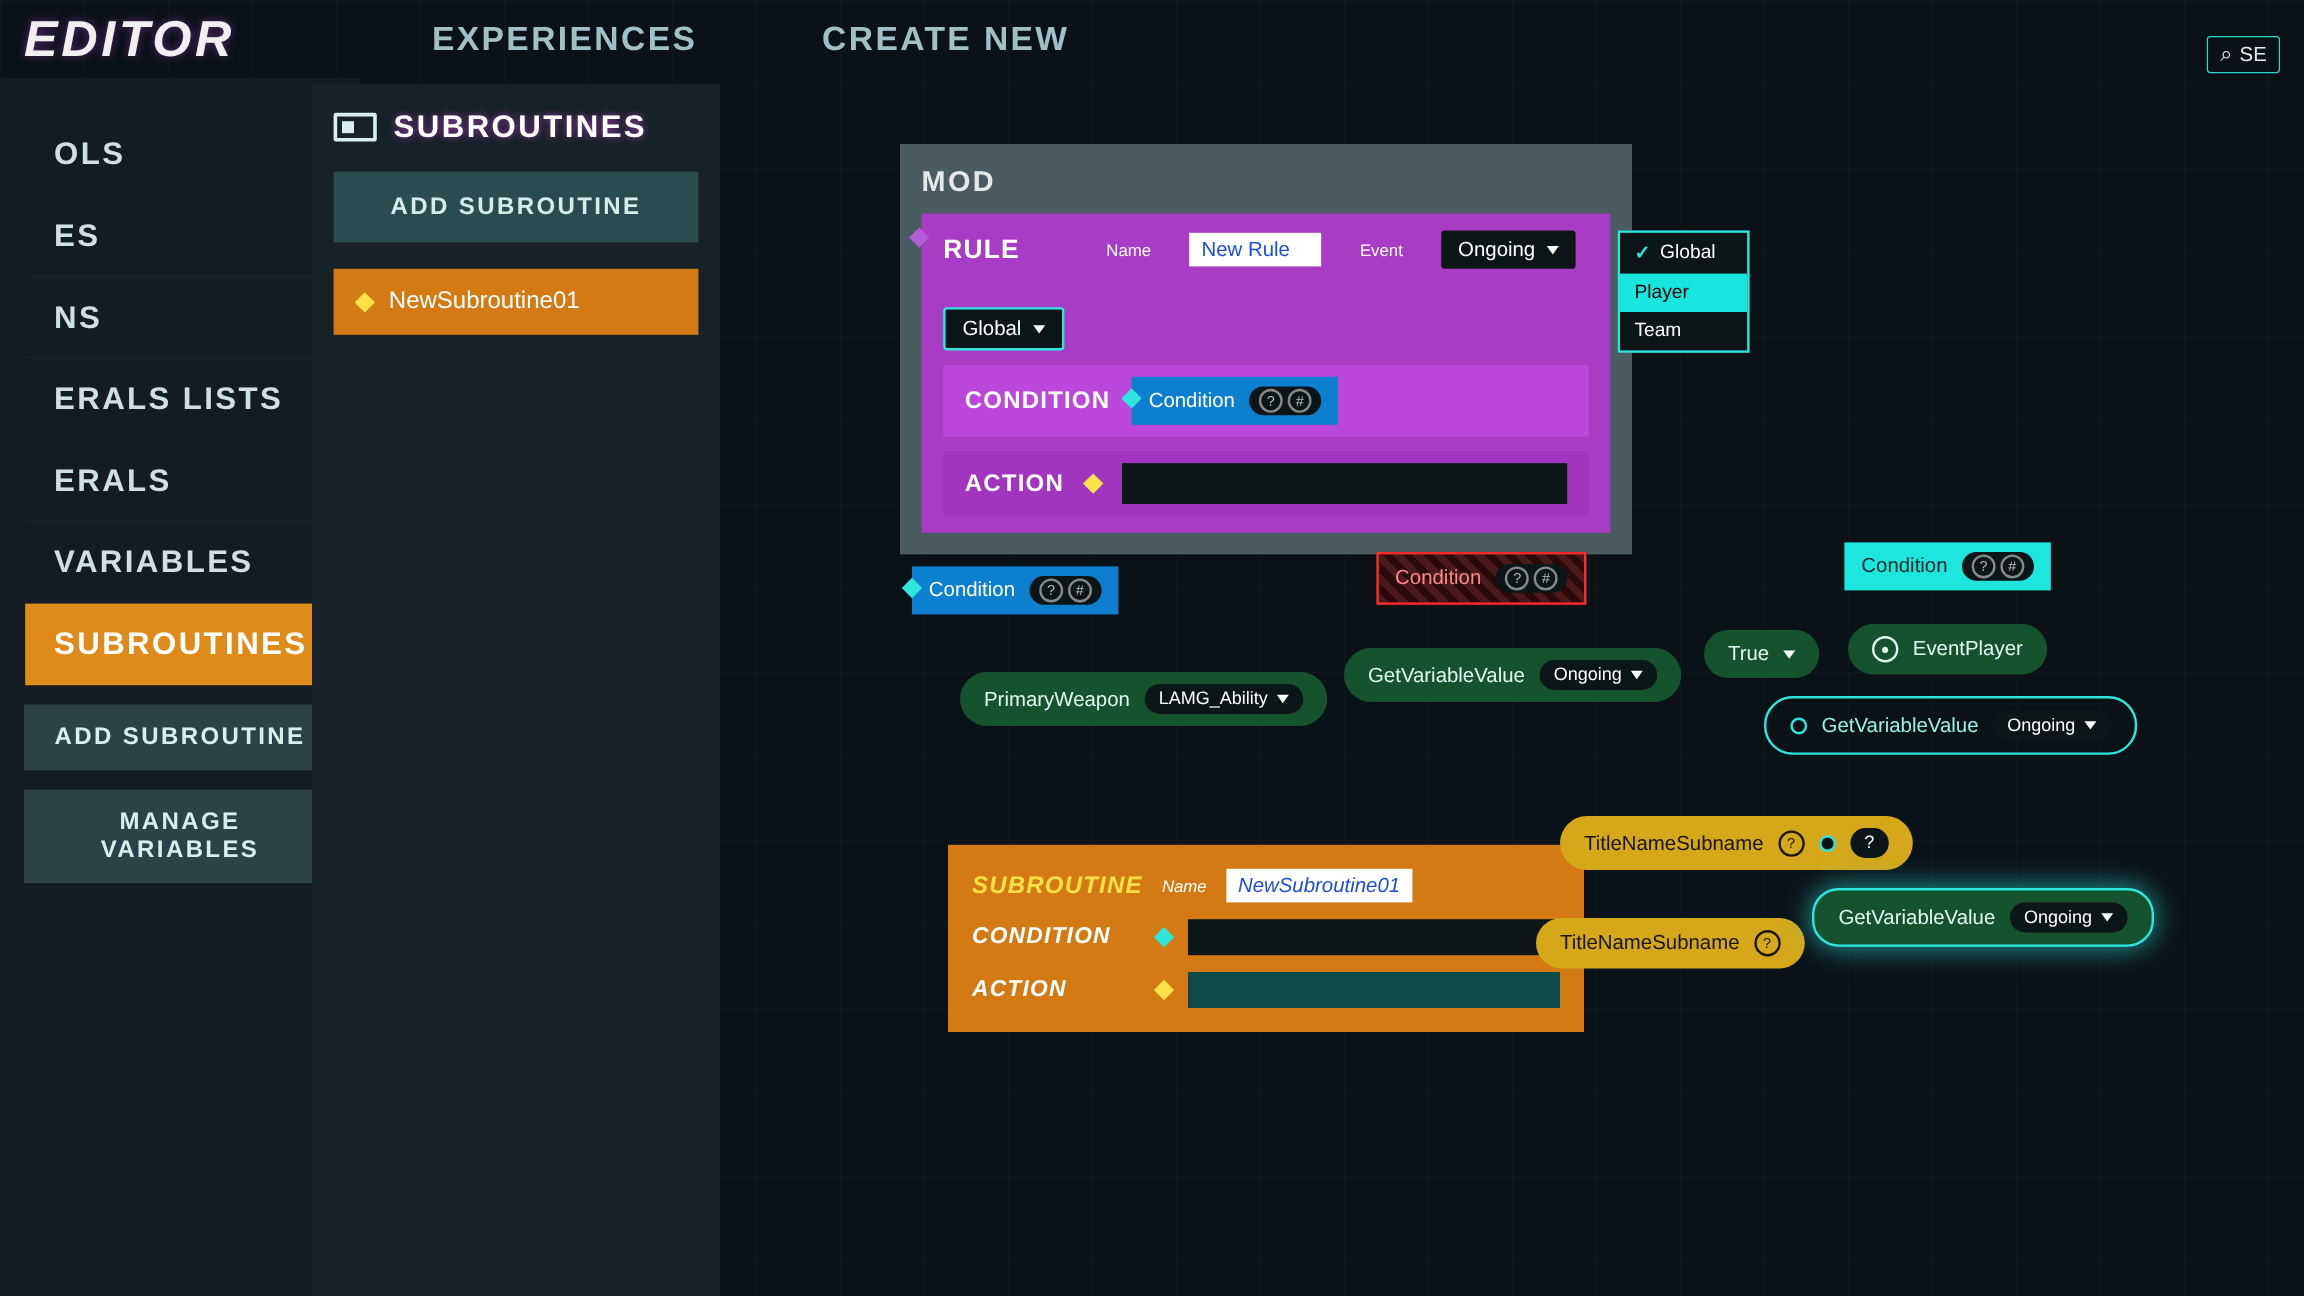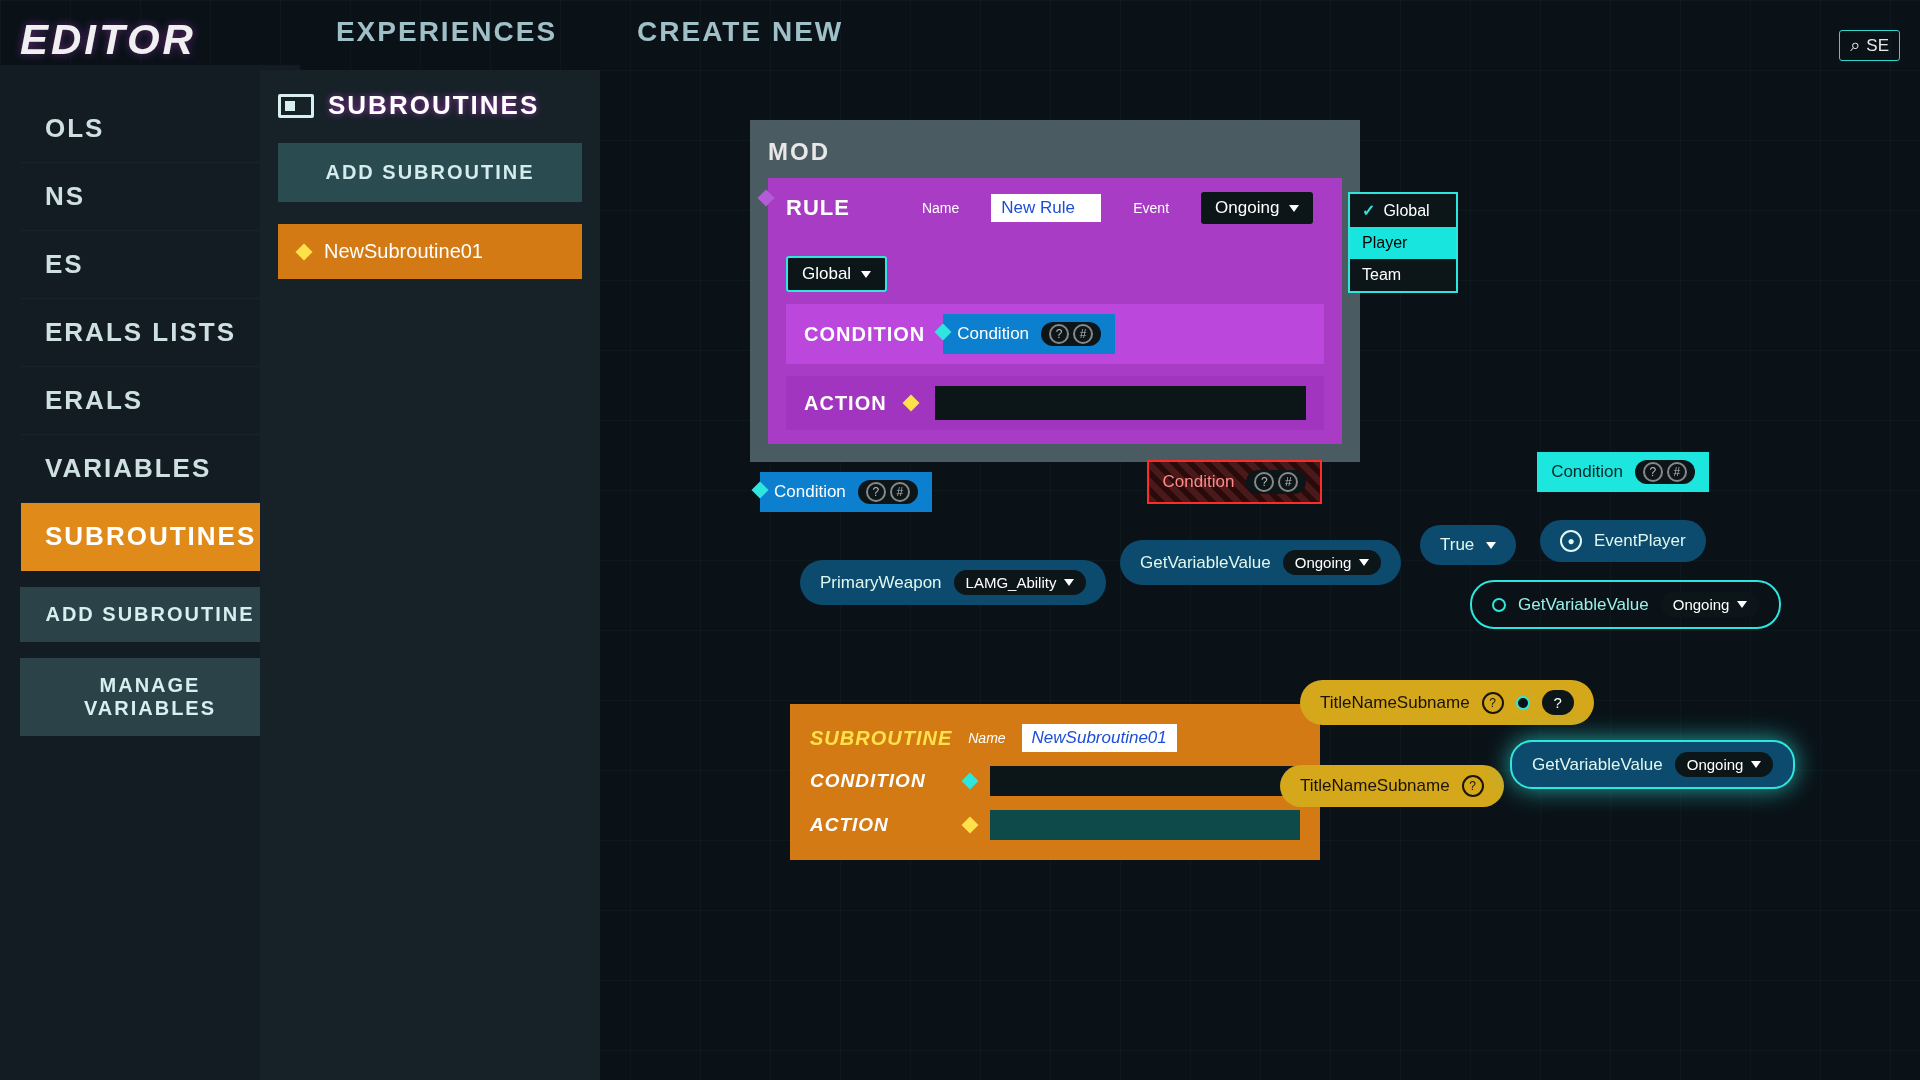--- a/index.html
+++ b/index.html
@@ -16,21 +16,21 @@
   position: absolute; inset: 0;
   background-image: linear-gradient(rgba(60,90,100,0.08) 1px, transparent 1px),
                     linear-gradient(90deg, rgba(60,90,100,0.08) 1px, transparent 1px);
   background-size: 70px 70px;
 }
 .perspective-wrap {
   position: absolute; inset: 0;
 }
 .topbar {
   position: absolute; top: 0; left: 0; right: 0; height: 65px;
-  display: flex; align-items: flex-start; padding: 16px 20px;
+  display: flex; align-items: center; padding: 0 20px; gap: 24px;
 }
 .app-title {
   font-size: 42px; font-weight: 900; letter-spacing: 3px;
   color: #f0f0f0; text-shadow: 0 0 8px rgba(180,60,200,0.5);
   font-style: italic;
 }
 .tab { font-size: 28px; font-weight: 800; letter-spacing: 2px; margin: 0 40px; cursor: pointer; }
 .tab.dim { color: #a0c0c8; }
 .search-pill {
   position: absolute; right: 20px; top: 30px;
@@ -106,21 +106,21 @@
   color:#fff; font-size:17px; position:relative; cursor:pointer; }
 .cond-chip.red { background:transparent; border:2px solid #ff2a2a; background:#3a1818;
   background-image: repeating-linear-gradient(45deg,#4a1a1a 0,#4a1a1a 6px,#2a0a0a 6px,#2a0a0a 12px); color:#ff8a8a; }
 .cond-chip.cyan { background:#1de6de; color:#002a28; }
 .pill-badge { background:#0c1518; border-radius:16px; padding:2px 8px; display:inline-flex; gap:4px; }
 .pill-badge span { width:20px; height:20px; border:2px solid #888; border-radius:50%;
   display:inline-flex; align-items:center; justify-content:center; font-size:12px; color:#bbb; }
 
 .pill { border-radius:24px; padding:10px 20px; display:inline-flex; align-items:center; gap:12px;
   font-size:17px; cursor:pointer; }
-.pill.teal { background:#0c4a6e; color:#e0f8f0; }
+.pill.teal { background:#14532d; color:#e0f8f0; }
 .pill.yellow { background:#d4a81a; color:#1a1408; }
 .pill.cyan-outline { background:transparent; border:2px solid #2fe6de; color:#9af0ea; }
 .pill .drop { background:#0c1518; padding:4px 12px; border-radius:14px; color:#fff;
   display:inline-flex; align-items:center; gap:8px; font-size:15px; }
 .pill .icon-circ { width:22px; height:22px; border:2px solid currentColor; border-radius:50%;
   display:inline-flex; align-items:center; justify-content:center; font-size:12px; }
 
 .sub-block { background:#d47a14; padding:20px 20px; width:530px; position:relative;font-style:italic; }
 .sub-head { display:flex; align-items:center; gap:16px; }
 .sub-title { color:#ffe24a; font-size:20px; font-weight:900; letter-spacing:1px; }
@@ -145,22 +145,22 @@
     <div class="tab dim" style="margin-left:140px;">EXPERIENCES</div>
     <div class="tab dim">CREATE NEW</div>
     <div class="search-pill">
       <span class="lens">⌕</span>
       <span>SE</span>
     </div>
   </div>
 
   <div class="sidebar">
     <div class="side-item">OLS</div>
+    <div class="side-item">ES</div>
     <div class="side-item">NS</div>
-    <div class="side-item">ES</div>
     <div class="side-item">ERALS LISTS</div>
     <div class="side-item">ERALS</div>
     <div class="side-item">VARIABLES</div>
     <div class="side-item active">SUBROUTINES</div>
     <div class="side-action">ADD SUBROUTINE</div>
     <div class="side-action">MANAGE VARIABLES</div>
   </div>
 
   <div class="panel2">
     <div class="panel2-head">

